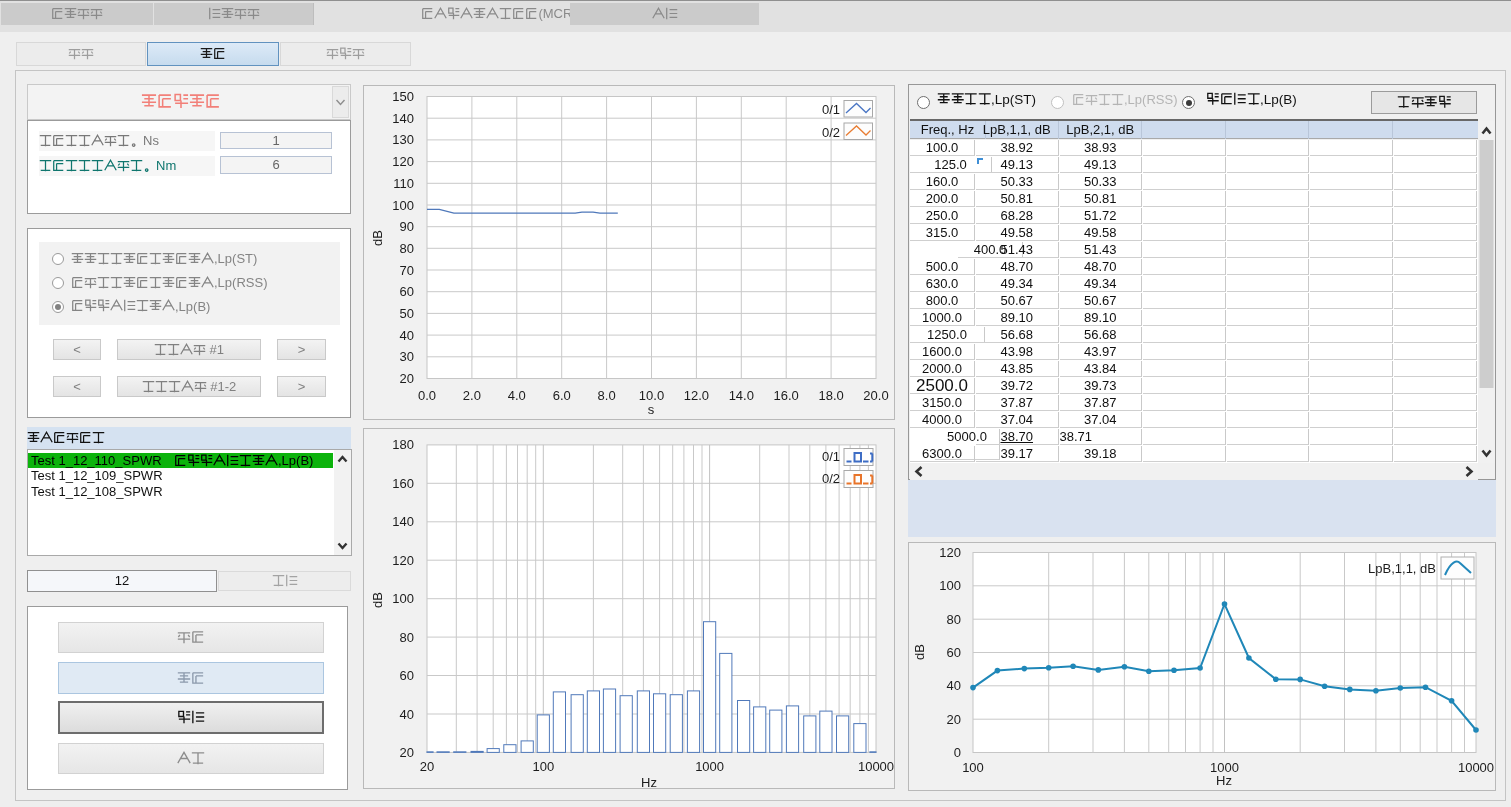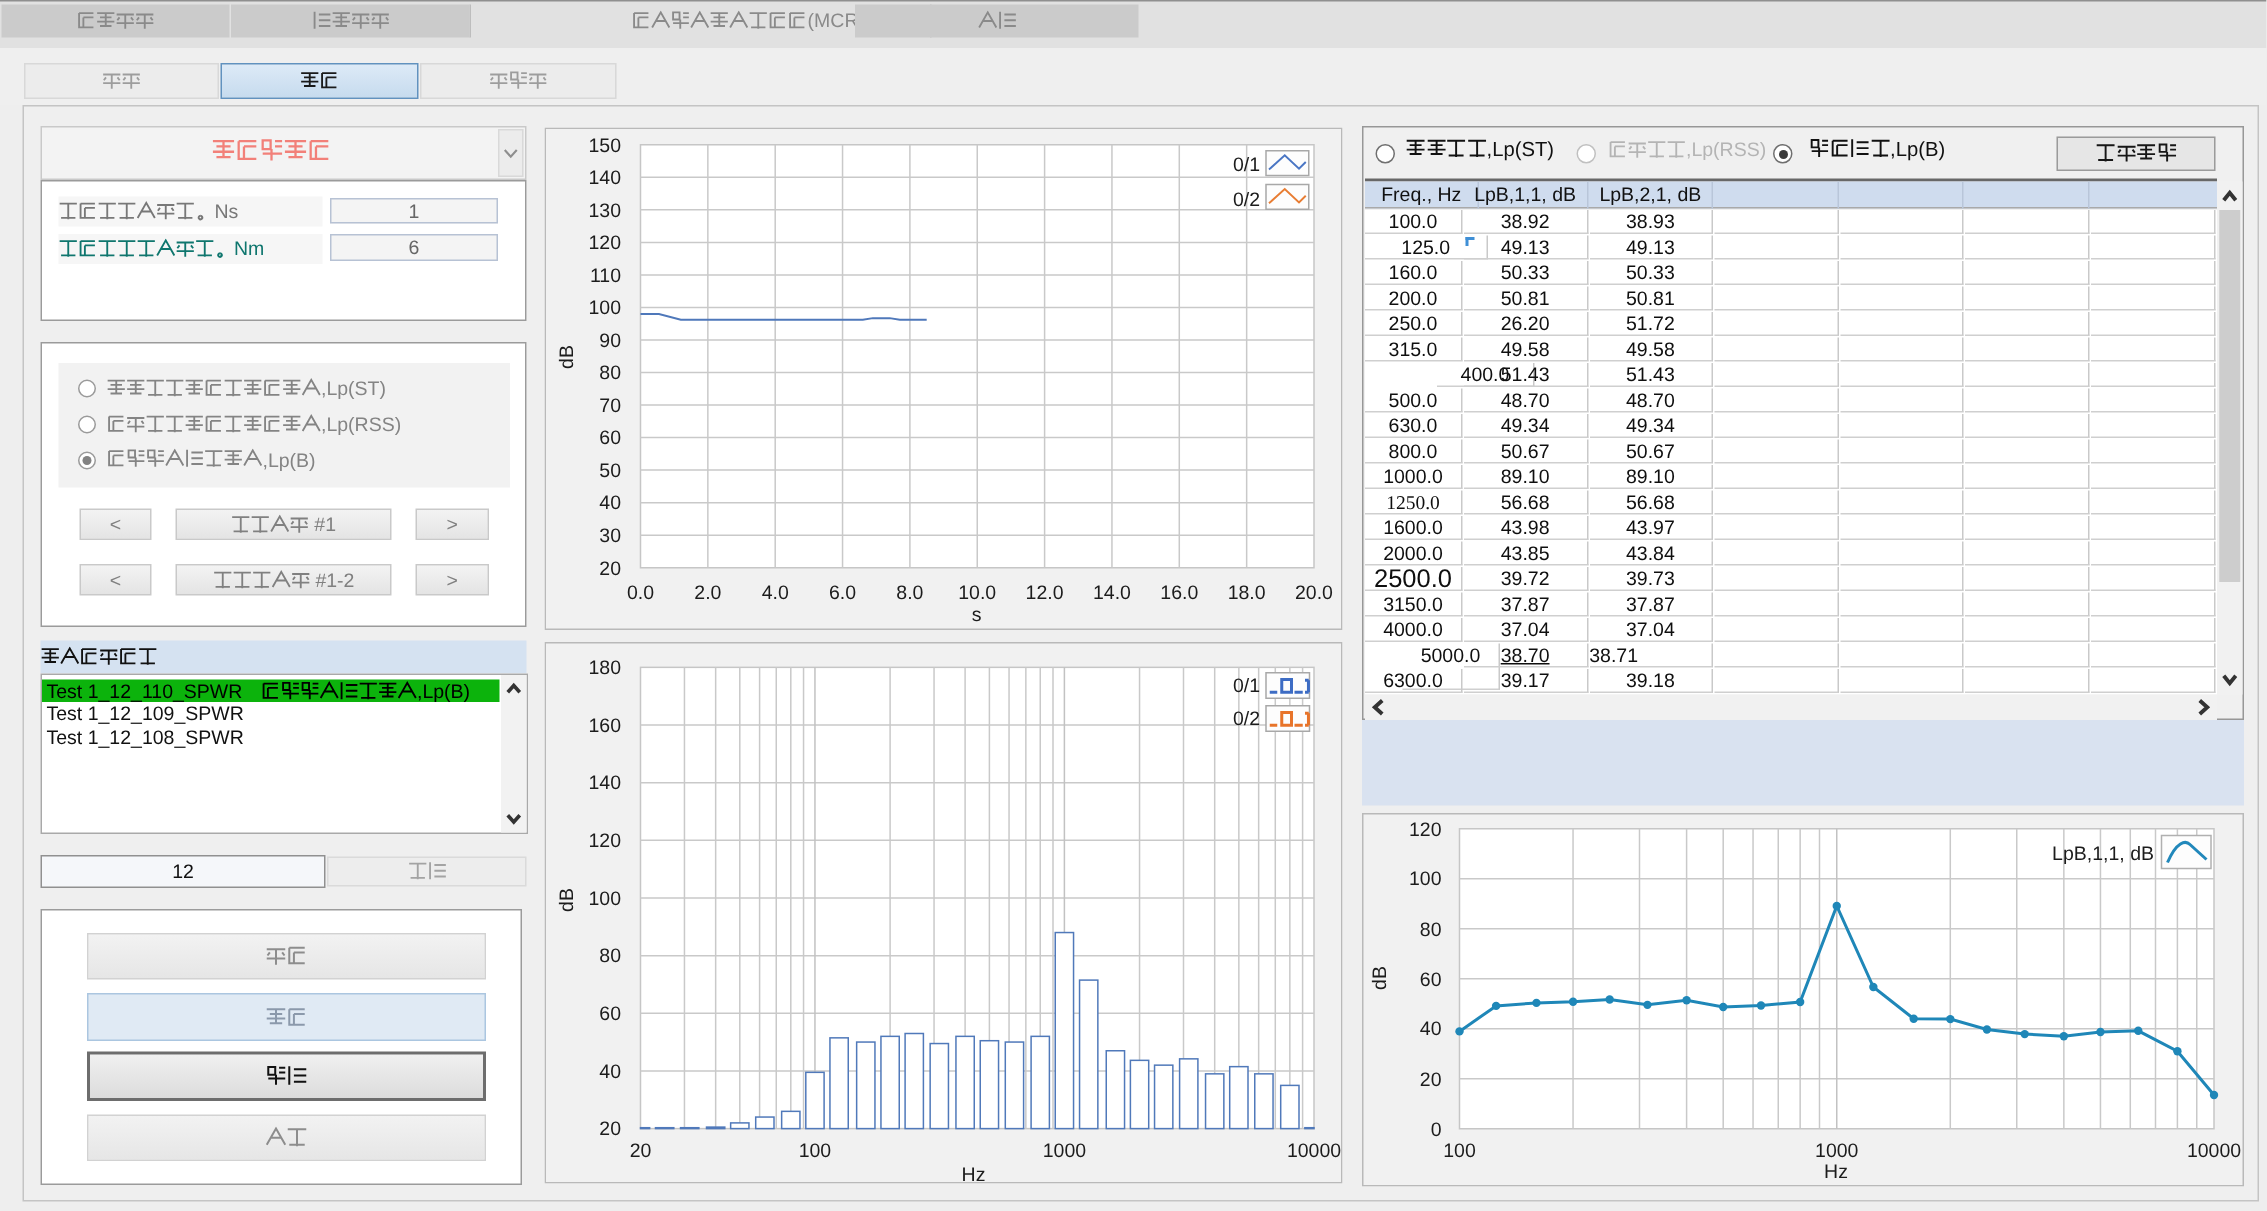--- a/index.html
+++ b/index.html
@@ -594,21 +594,21 @@
 <div style="left:1310px;top:174px;width:83px;height:16px;border-right:1px solid #c9c9c9;border-bottom:1px solid #cfcfcf;color:#0f0f0f;font-size:13px;line-height:16px;text-align:center;"></div>
 <div style="left:1394px;top:174px;width:83px;height:16px;border-right:1px solid #c9c9c9;border-bottom:1px solid #cfcfcf;color:#0f0f0f;font-size:13px;line-height:16px;text-align:center;"></div>
 <div style="left:910px;top:191px;width:65px;height:16px;border-right:1px solid #c9c9c9;border-bottom:1px solid #cfcfcf;color:#0f0f0f;font-size:13px;line-height:16px;text-align:center;">200.0</div>
 <div style="left:976px;top:191px;width:82.5px;height:16px;border-right:1px solid #c9c9c9;border-bottom:1px solid #cfcfcf;color:#0f0f0f;font-size:13px;line-height:16px;text-align:center;">50.81</div>
 <div style="left:1059.5px;top:191px;width:82.5px;height:16px;border-right:1px solid #c9c9c9;border-bottom:1px solid #cfcfcf;color:#0f0f0f;font-size:13px;line-height:16px;text-align:center;">50.81</div>
 <div style="left:1143px;top:191px;width:82.5px;height:16px;border-right:1px solid #c9c9c9;border-bottom:1px solid #cfcfcf;color:#0f0f0f;font-size:13px;line-height:16px;text-align:center;"></div>
 <div style="left:1226.5px;top:191px;width:82.5px;height:16px;border-right:1px solid #c9c9c9;border-bottom:1px solid #cfcfcf;color:#0f0f0f;font-size:13px;line-height:16px;text-align:center;"></div>
 <div style="left:1310px;top:191px;width:83px;height:16px;border-right:1px solid #c9c9c9;border-bottom:1px solid #cfcfcf;color:#0f0f0f;font-size:13px;line-height:16px;text-align:center;"></div>
 <div style="left:1394px;top:191px;width:83px;height:16px;border-right:1px solid #c9c9c9;border-bottom:1px solid #cfcfcf;color:#0f0f0f;font-size:13px;line-height:16px;text-align:center;"></div>
 <div style="left:910px;top:208px;width:65px;height:16px;border-right:1px solid #c9c9c9;border-bottom:1px solid #cfcfcf;color:#0f0f0f;font-size:13px;line-height:16px;text-align:center;">250.0</div>
-<div style="left:976px;top:208px;width:82.5px;height:16px;border-right:1px solid #c9c9c9;border-bottom:1px solid #cfcfcf;color:#0f0f0f;font-size:13px;line-height:16px;text-align:center;">26.20</div>
+<div style="left:976px;top:208px;width:82.5px;height:16px;border-right:1px solid #c9c9c9;border-bottom:1px solid #cfcfcf;color:#0f0f0f;font-size:13px;line-height:16px;text-align:center;">68.28</div>
 <div style="left:1059.5px;top:208px;width:82.5px;height:16px;border-right:1px solid #c9c9c9;border-bottom:1px solid #cfcfcf;color:#0f0f0f;font-size:13px;line-height:16px;text-align:center;">51.72</div>
 <div style="left:1143px;top:208px;width:82.5px;height:16px;border-right:1px solid #c9c9c9;border-bottom:1px solid #cfcfcf;color:#0f0f0f;font-size:13px;line-height:16px;text-align:center;"></div>
 <div style="left:1226.5px;top:208px;width:82.5px;height:16px;border-right:1px solid #c9c9c9;border-bottom:1px solid #cfcfcf;color:#0f0f0f;font-size:13px;line-height:16px;text-align:center;"></div>
 <div style="left:1310px;top:208px;width:83px;height:16px;border-right:1px solid #c9c9c9;border-bottom:1px solid #cfcfcf;color:#0f0f0f;font-size:13px;line-height:16px;text-align:center;"></div>
 <div style="left:1394px;top:208px;width:83px;height:16px;border-right:1px solid #c9c9c9;border-bottom:1px solid #cfcfcf;color:#0f0f0f;font-size:13px;line-height:16px;text-align:center;"></div>
 <div style="left:910px;top:225px;width:65px;height:16px;border-right:1px solid #c9c9c9;border-bottom:1px solid #cfcfcf;color:#0f0f0f;font-size:13px;line-height:16px;text-align:center;">315.0</div>
 <div style="left:976px;top:225px;width:82.5px;height:16px;border-right:1px solid #c9c9c9;border-bottom:1px solid #cfcfcf;color:#0f0f0f;font-size:13px;line-height:16px;text-align:center;">49.58</div>
 <div style="left:1059.5px;top:225px;width:82.5px;height:16px;border-right:1px solid #c9c9c9;border-bottom:1px solid #cfcfcf;color:#0f0f0f;font-size:13px;line-height:16px;text-align:center;">49.58</div>
 <div style="left:1143px;top:225px;width:82.5px;height:16px;border-right:1px solid #c9c9c9;border-bottom:1px solid #cfcfcf;color:#0f0f0f;font-size:13px;line-height:16px;text-align:center;"></div>
 <div style="left:1226.5px;top:225px;width:82.5px;height:16px;border-right:1px solid #c9c9c9;border-bottom:1px solid #cfcfcf;color:#0f0f0f;font-size:13px;line-height:16px;text-align:center;"></div>
@@ -642,21 +642,21 @@
 <div style="left:1226.5px;top:293px;width:82.5px;height:16px;border-right:1px solid #c9c9c9;border-bottom:1px solid #cfcfcf;color:#0f0f0f;font-size:13px;line-height:16px;text-align:center;"></div>
 <div style="left:1310px;top:293px;width:83px;height:16px;border-right:1px solid #c9c9c9;border-bottom:1px solid #cfcfcf;color:#0f0f0f;font-size:13px;line-height:16px;text-align:center;"></div>
 <div style="left:1394px;top:293px;width:83px;height:16px;border-right:1px solid #c9c9c9;border-bottom:1px solid #cfcfcf;color:#0f0f0f;font-size:13px;line-height:16px;text-align:center;"></div>
 <div style="left:910px;top:310px;width:65px;height:16px;border-right:1px solid #c9c9c9;border-bottom:1px solid #cfcfcf;color:#0f0f0f;font-size:13px;line-height:16px;text-align:center;">1000.0</div>
 <div style="left:976px;top:310px;width:82.5px;height:16px;border-right:1px solid #c9c9c9;border-bottom:1px solid #cfcfcf;color:#0f0f0f;font-size:13px;line-height:16px;text-align:center;">89.10</div>
 <div style="left:1059.5px;top:310px;width:82.5px;height:16px;border-right:1px solid #c9c9c9;border-bottom:1px solid #cfcfcf;color:#0f0f0f;font-size:13px;line-height:16px;text-align:center;">89.10</div>
 <div style="left:1143px;top:310px;width:82.5px;height:16px;border-right:1px solid #c9c9c9;border-bottom:1px solid #cfcfcf;color:#0f0f0f;font-size:13px;line-height:16px;text-align:center;"></div>
 <div style="left:1226.5px;top:310px;width:82.5px;height:16px;border-right:1px solid #c9c9c9;border-bottom:1px solid #cfcfcf;color:#0f0f0f;font-size:13px;line-height:16px;text-align:center;"></div>
 <div style="left:1310px;top:310px;width:83px;height:16px;border-right:1px solid #c9c9c9;border-bottom:1px solid #cfcfcf;color:#0f0f0f;font-size:13px;line-height:16px;text-align:center;"></div>
 <div style="left:1394px;top:310px;width:83px;height:16px;border-right:1px solid #c9c9c9;border-bottom:1px solid #cfcfcf;color:#0f0f0f;font-size:13px;line-height:16px;text-align:center;"></div>
-<div style="left:910px;top:327px;width:65px;height:16px;border-right:1px solid #c9c9c9;border-bottom:1px solid #cfcfcf;color:#0f0f0f;font-size:13px;line-height:16px;text-align:center;font-family:Liberation Serif, serif;">1250.0</div>
+<div style="left:910px;top:327px;width:75px;height:16px;border-right:1px solid #c9c9c9;border-bottom:1px solid #cfcfcf;color:#0f0f0f;font-size:13px;line-height:16px;text-align:center;">1250.0</div>
 <div style="left:976px;top:327px;width:82.5px;height:16px;border-right:1px solid #c9c9c9;border-bottom:1px solid #cfcfcf;color:#0f0f0f;font-size:13px;line-height:16px;text-align:center;">56.68</div>
 <div style="left:1059.5px;top:327px;width:82.5px;height:16px;border-right:1px solid #c9c9c9;border-bottom:1px solid #cfcfcf;color:#0f0f0f;font-size:13px;line-height:16px;text-align:center;">56.68</div>
 <div style="left:1143px;top:327px;width:82.5px;height:16px;border-right:1px solid #c9c9c9;border-bottom:1px solid #cfcfcf;color:#0f0f0f;font-size:13px;line-height:16px;text-align:center;"></div>
 <div style="left:1226.5px;top:327px;width:82.5px;height:16px;border-right:1px solid #c9c9c9;border-bottom:1px solid #cfcfcf;color:#0f0f0f;font-size:13px;line-height:16px;text-align:center;"></div>
 <div style="left:1310px;top:327px;width:83px;height:16px;border-right:1px solid #c9c9c9;border-bottom:1px solid #cfcfcf;color:#0f0f0f;font-size:13px;line-height:16px;text-align:center;"></div>
 <div style="left:1394px;top:327px;width:83px;height:16px;border-right:1px solid #c9c9c9;border-bottom:1px solid #cfcfcf;color:#0f0f0f;font-size:13px;line-height:16px;text-align:center;"></div>
 <div style="left:910px;top:344px;width:65px;height:16px;border-right:1px solid #c9c9c9;border-bottom:1px solid #cfcfcf;color:#0f0f0f;font-size:13px;line-height:16px;text-align:center;">1600.0</div>
 <div style="left:976px;top:344px;width:82.5px;height:16px;border-right:1px solid #c9c9c9;border-bottom:1px solid #cfcfcf;color:#0f0f0f;font-size:13px;line-height:16px;text-align:center;">43.98</div>
 <div style="left:1059.5px;top:344px;width:82.5px;height:16px;border-right:1px solid #c9c9c9;border-bottom:1px solid #cfcfcf;color:#0f0f0f;font-size:13px;line-height:16px;text-align:center;">43.97</div>
 <div style="left:1143px;top:344px;width:82.5px;height:16px;border-right:1px solid #c9c9c9;border-bottom:1px solid #cfcfcf;color:#0f0f0f;font-size:13px;line-height:16px;text-align:center;"></div>

